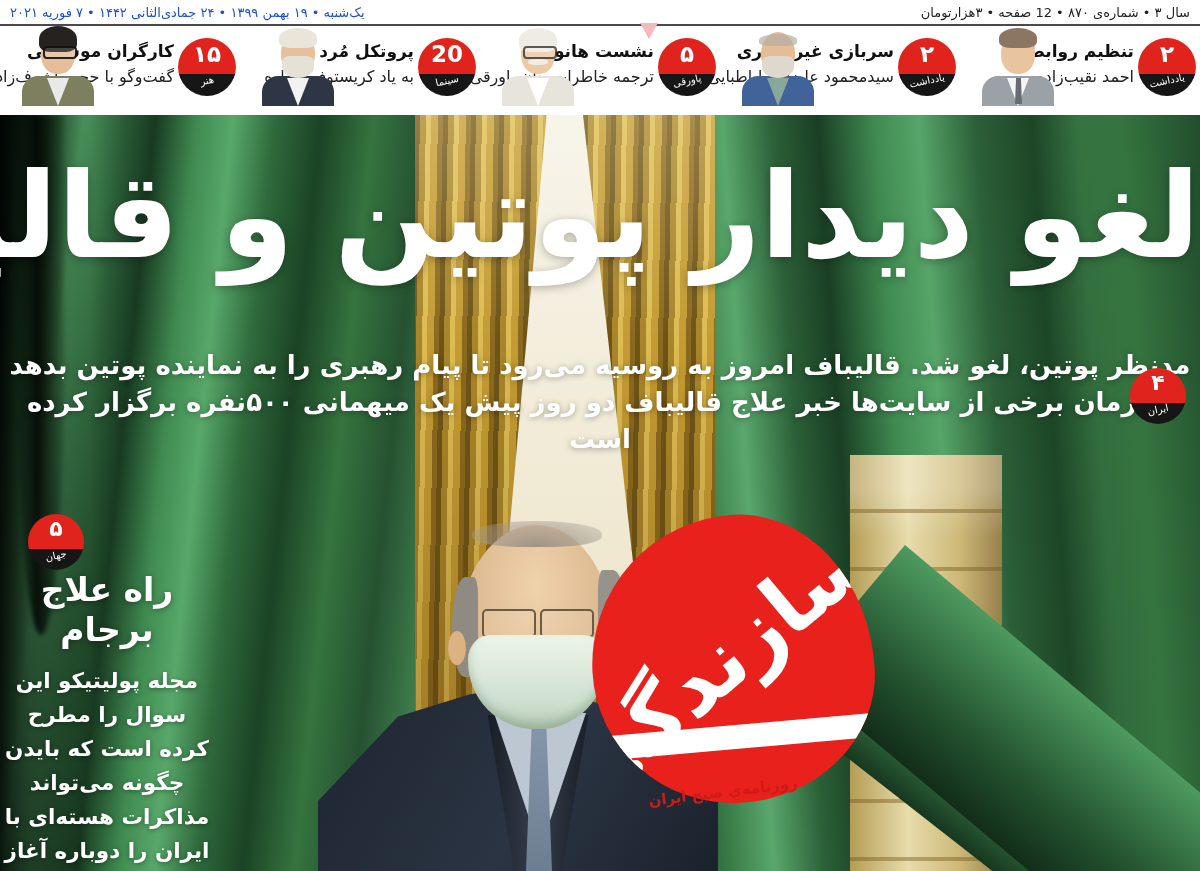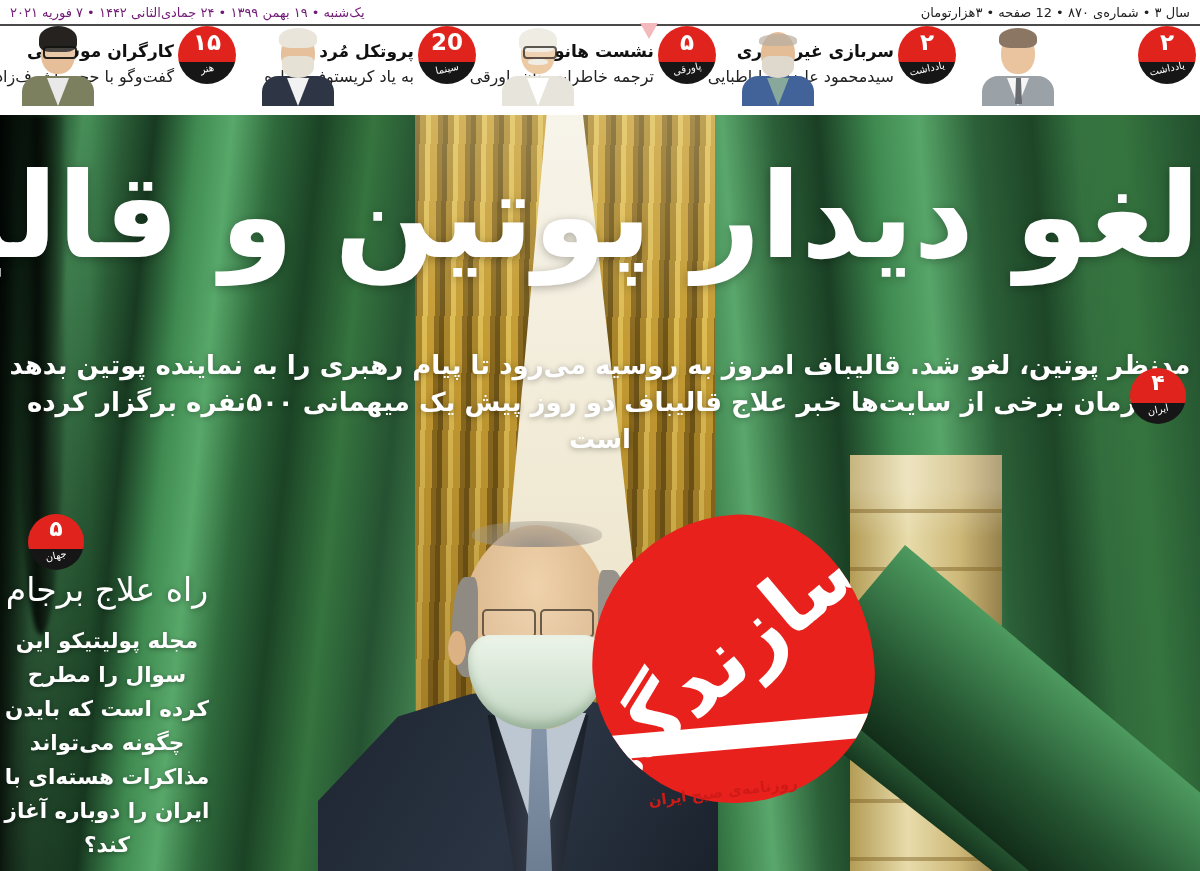--- a/index.html
+++ b/index.html
@@ -3,38 +3,38 @@
 <meta charset="utf-8">
 <style>
   html,body{margin:0;padding:0;background:#888;}
   .page{position:relative;width:1200px;height:871px;margin:0 auto;background:#fff;overflow:hidden;
         font-family:"DejaVu Sans","Liberation Sans",sans-serif;}
 
   
   .topbar{position:absolute;left:0;top:0;width:1200px;height:24px;background:#fff;
           border-bottom:2px solid #4a4a4a;display:flex;align-items:center;justify-content:space-between;z-index:40;}
   .topbar .issue{direction:rtl;font-size:13px;color:#222;padding-right:10px;white-space:nowrap;}
-  .topbar .dateline{direction:rtl;font-size:13px;color:#701a75;padding-left:10px;white-space:nowrap;}
+  .topbar .dateline{direction:rtl;font-size:13px;color:#1d4ed8;padding-left:10px;white-space:nowrap;}
   .masthead-box{position:absolute;left:480px;top:0;width:240px;height:23px;background:#f3b9bc;
                 display:flex;align-items:center;justify-content:center;gap:4px;direction:rtl;}
   .masthead-box .mh-pre{color:#7c1214;font-weight:bold;font-size:14px;}
   .masthead-box .mh-name{color:#e0231c;font-weight:bold;font-size:14px;}
   .masthead-tail{position:absolute;left:640px;top:23px;width:0;height:0;
                  border-left:9px solid transparent;border-right:9px solid transparent;border-top:16px solid #f3b9bc;z-index:41;}
 
   
   .teasers{position:absolute;left:0;top:26px;width:1200px;height:89px;background:#fff;
            display:flex;flex-direction:row-reverse;z-index:30;}
   .teaser{position:relative;width:240px;height:89px;display:flex;flex-direction:row;align-items:flex-start;}
   .t-photo{position:absolute;left:14px;bottom:0;}
   .t-text{position:absolute;right:66px;top:14px;width:118px;direction:rtl;text-align:right;}
   .t-title{font-size:17px;font-weight:bold;color:#111;line-height:22px;white-space:nowrap;}
   .t-sub{font-size:16px;color:#222;margin-top:5px;white-space:nowrap;}
 
-  .badge{position:absolute;right:4px;top:0;width:58px;height:58px;border-radius:50%;
+  .badge{position:absolute;right:4px;top:12px;width:58px;height:58px;border-radius:50%;
          background:linear-gradient(180deg,#e0231c 0 62%,#161616 62% 100%);overflow:hidden;z-index:5;}
   .badge-num{position:absolute;left:0;right:0;top:3px;text-align:center;color:#fff;font-weight:bold;font-size:23px;}
   .badge-cat{position:absolute;left:0;right:0;top:37px;text-align:center;color:#fff;font-size:10px;transform:rotate(-12deg);}
 
   
   .pf{position:relative;width:88px;height:80px;overflow:hidden;}
   .pf-head{position:absolute;left:27px;top:6px;width:34px;height:42px;border-radius:50% 50% 45% 45%;background:var(--skin,#e9c8a5);}
   .pf-hair{position:absolute;left:25px;top:2px;width:38px;height:20px;border-radius:50% 50% 30% 30%;background:var(--hair,#6b5c4c);}
   .pf-beard{position:absolute;left:28px;top:30px;width:32px;height:22px;border-radius:30% 30% 60% 60%;background:var(--beard,#ddd6ca);}
   .pf-mustache{position:absolute;left:34px;top:33px;width:20px;height:6px;border-radius:40%;background:var(--beard,#e7e2d8);}
@@ -114,21 +114,21 @@
 
   .page-badge{position:absolute;width:56px;height:56px;border-radius:50%;overflow:hidden;z-index:12;
     background:linear-gradient(180deg,#e0231c 0 62%,#161616 62% 100%);}
   .page-badge .badge-num{top:2px;font-size:22px;}
   .page-badge .badge-cat{top:36px;font-size:10px;}
   .pb-iran{left:1130px;top:253px;}
   .pb-world{left:28px;top:399px;}
 
   
   .world-col{position:absolute;left:4px;top:455px;width:206px;direction:rtl;text-align:center;color:#fff;z-index:12;}
-  .world-title{font-size:33px;font-weight:normal;line-height:40px;text-shadow:0 1px 6px rgba(0,0,0,.4);margin-bottom:14px;}
+  .world-title{font-size:33px;font-weight:bold;line-height:40px;text-shadow:0 1px 6px rgba(0,0,0,.4);margin-bottom:14px;}
   .world-col p{font-size:21.5px;font-weight:bold;line-height:34px;margin:0 0 8px 0;text-shadow:0 1px 5px rgba(0,0,0,.4);}
 
   
   .logo-blob{position:absolute;left:592px;top:400px;width:282px;height:288px;background:#e8211d;
     border-radius:53% 47% 50% 50%/52% 56% 44% 48%;transform:rotate(-3deg);overflow:hidden;z-index:11;}
   .logo-word{position:absolute;left:-22px;top:86px;width:330px;text-align:center;color:#fff;
     font-size:84px;font-weight:bold;transform:rotate(-37deg);direction:rtl;white-space:nowrap;}
   .logo-band{position:absolute;left:-12%;top:73%;width:124%;height:24px;background:#fff;transform:rotate(-2deg);}
   .logo-tagline{position:absolute;left:648px;top:668px;color:#cf1b17;font-size:15px;font-weight:bold;
     transform:rotate(-7deg);direction:rtl;z-index:12;white-space:nowrap;}
@@ -147,20 +147,24 @@
     <span class="mh-name">کارگزاران سازندگی ایران</span>
   </div>
   <div class="masthead-tail"></div>
 
   <div class="teasers">
 
     <div class="teaser">
       <div class="badge">
         <span class="badge-num">۲</span>
         <span class="badge-cat">یادداشت</span>
+      </div>
+      <div class="t-text">
+        <div class="t-title">تنظیم روابط</div>
+        <div class="t-sub">احمد نقیب‌زاده</div>
       </div>
       <div class="t-photo pf v1">
         <div class="pf-body"></div>
         <div class="pf-shirt"></div>
         <div class="pf-tie"></div>
         <div class="pf-head"></div>
         <div class="pf-hair"></div>
 
       </div>
     </div>

